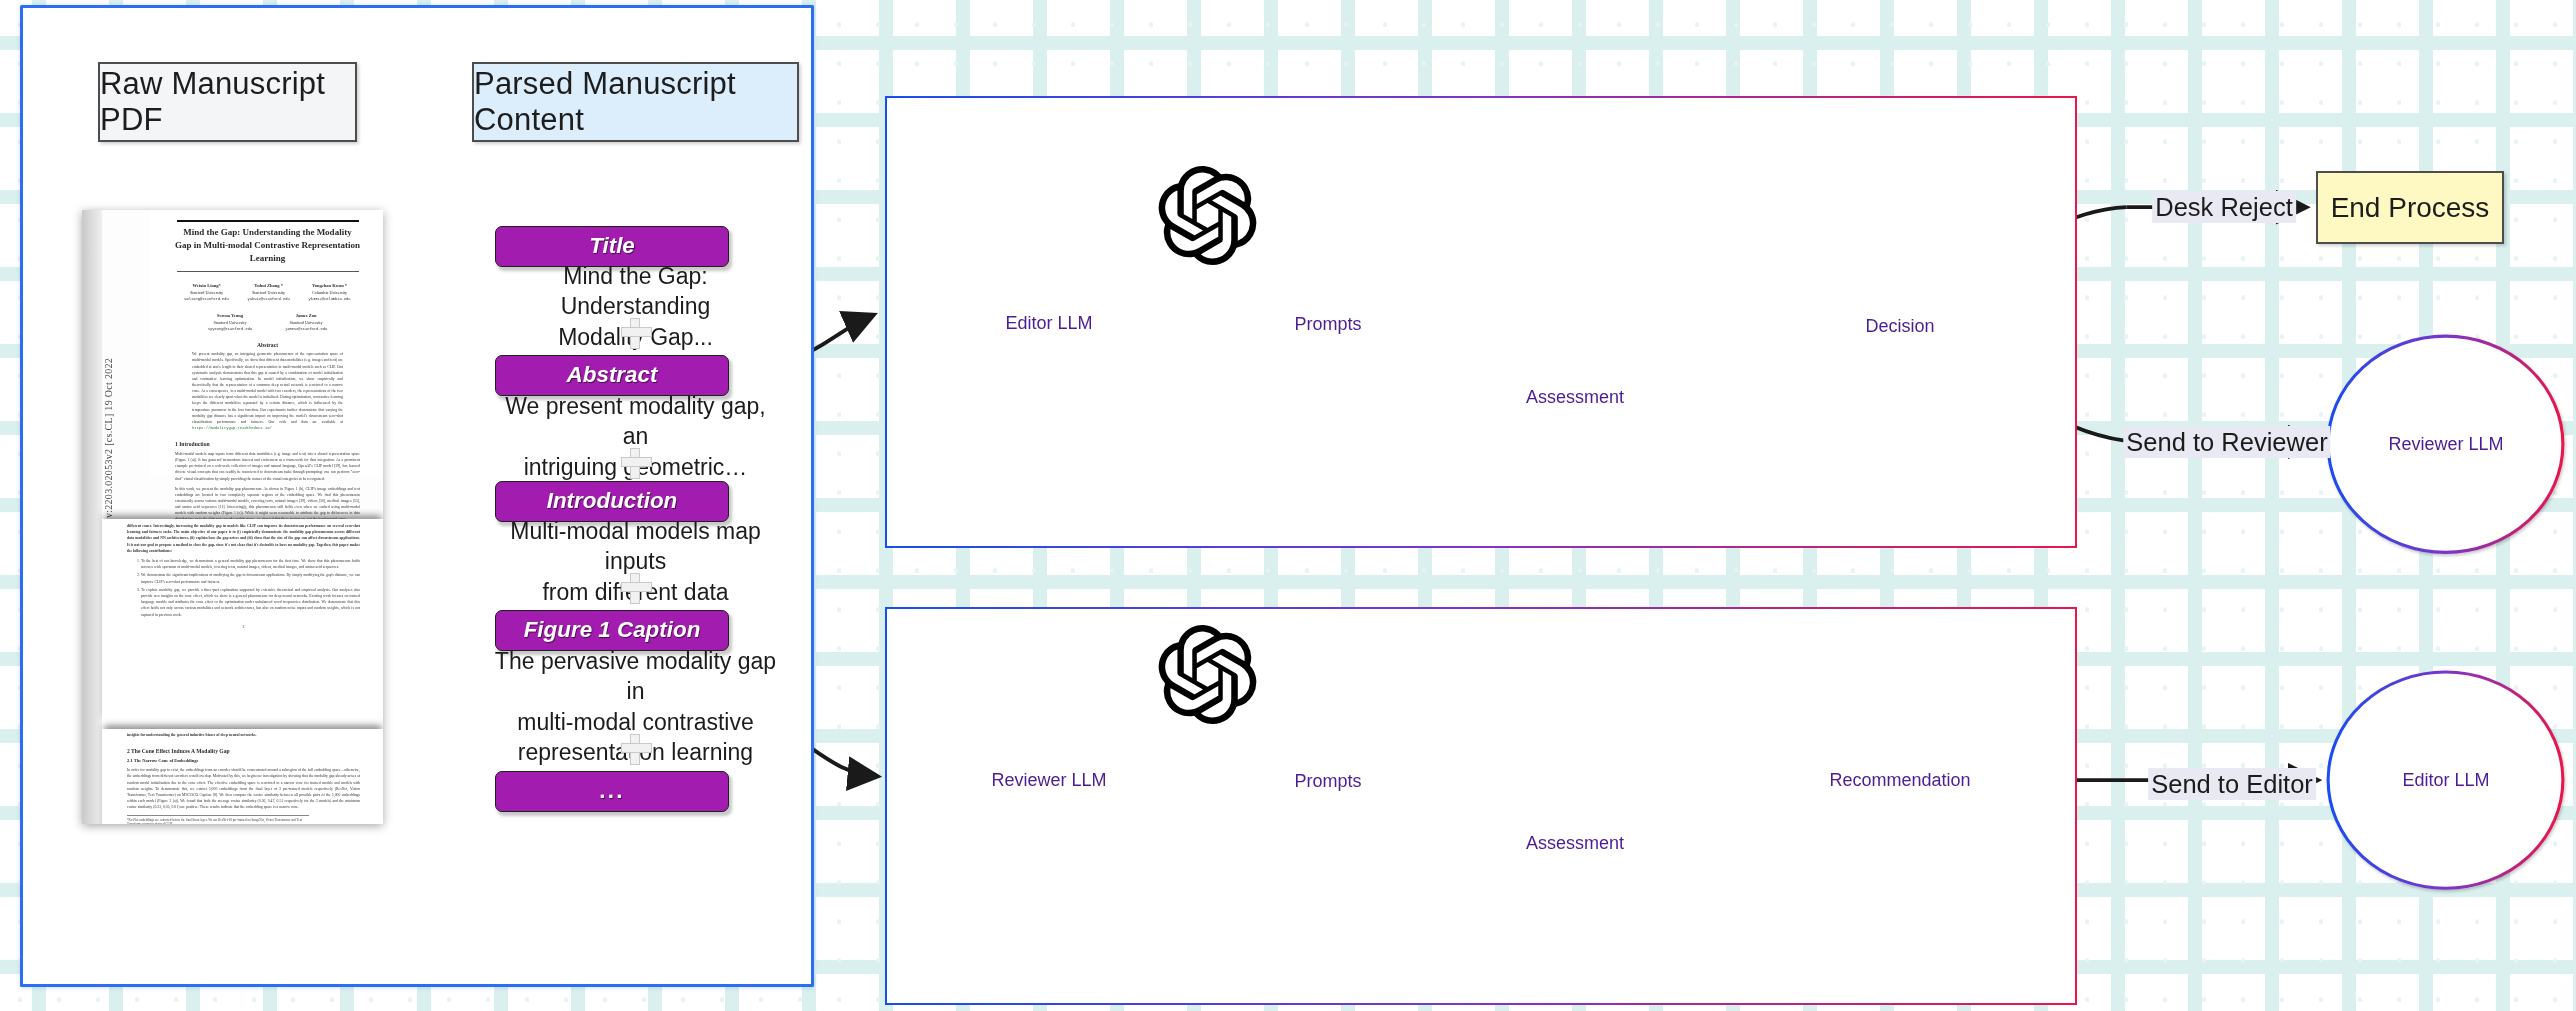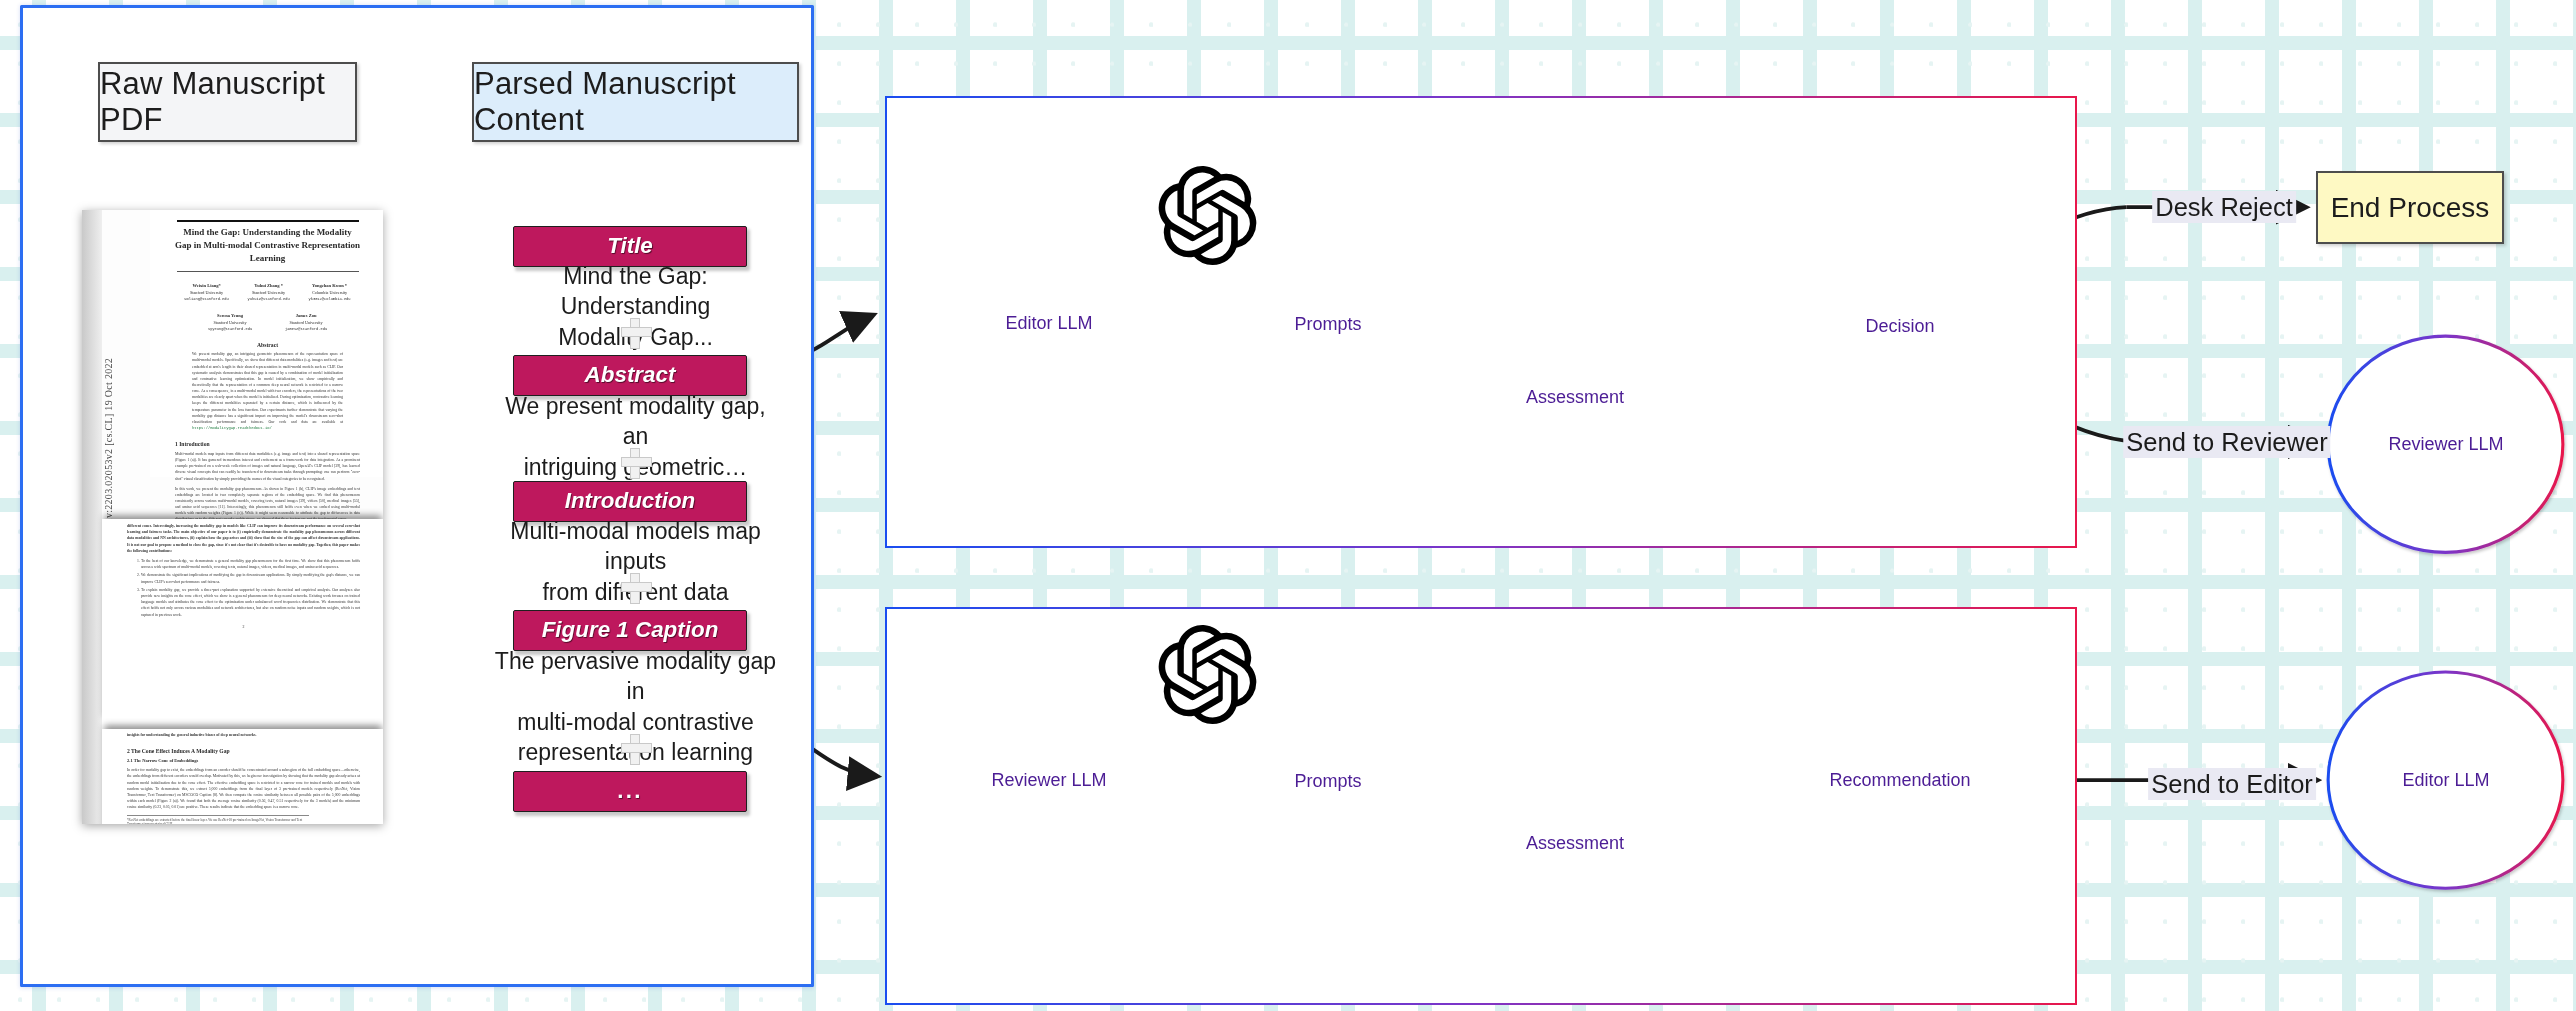--- a/index.html
+++ b/index.html
@@ -79,22 +79,22 @@
   .numhead{font-weight:bold;font-size:5.6px;margin:10px 0 3.9px;}
   .body-p{font-size:3.8px;line-height:1.62;text-align:justify;margin:0 0 3.9px;color:#343434;}
   .ftnote{font-size:3.2px;color:#444;margin-top:4.6px;border-top:0.5px solid #888;padding-top:2.3px;width:46%;}
   .conf{font-size:3.6px;color:#444;margin-top:7.7px;}
   .pgno{text-align:center;font-size:3.9px;color:#333;margin-top:7.7px;}
   ol.contrib{font-size:3.8px;line-height:1.62;margin:3.1px 0 0 7.7px;padding-left:6.2px;color:#343434;text-align:justify;}
   ol.contrib li{margin-bottom:2.3px;}
 
   
   .chip{
-    position:absolute;left:490px;width:232px;height:39px;
-    background:#be185d;border:1.9px solid #1f1f1f;border-radius:2px;
+    position:absolute;left:472px;width:232px;height:39px;
+    background:#a21caf;border:1.9px solid #1f1f1f;border-radius:7px;
     box-shadow:2.3px 3.1px 3.1px rgba(0,0,0,.22);
     display:flex;align-items:center;justify-content:center;
     color:#ffffff;font-weight:bold;font-style:italic;font-size:22.4px;
     text-shadow:0.8px 0.8px 0.8px rgba(0,0,0,.55);
   }
   .chip-text{
     position:absolute;left:471px;width:283px;
     text-align:center;font-size:23px;line-height:1.33;color:#1c1c1c;
   }
   .plus-sep{

